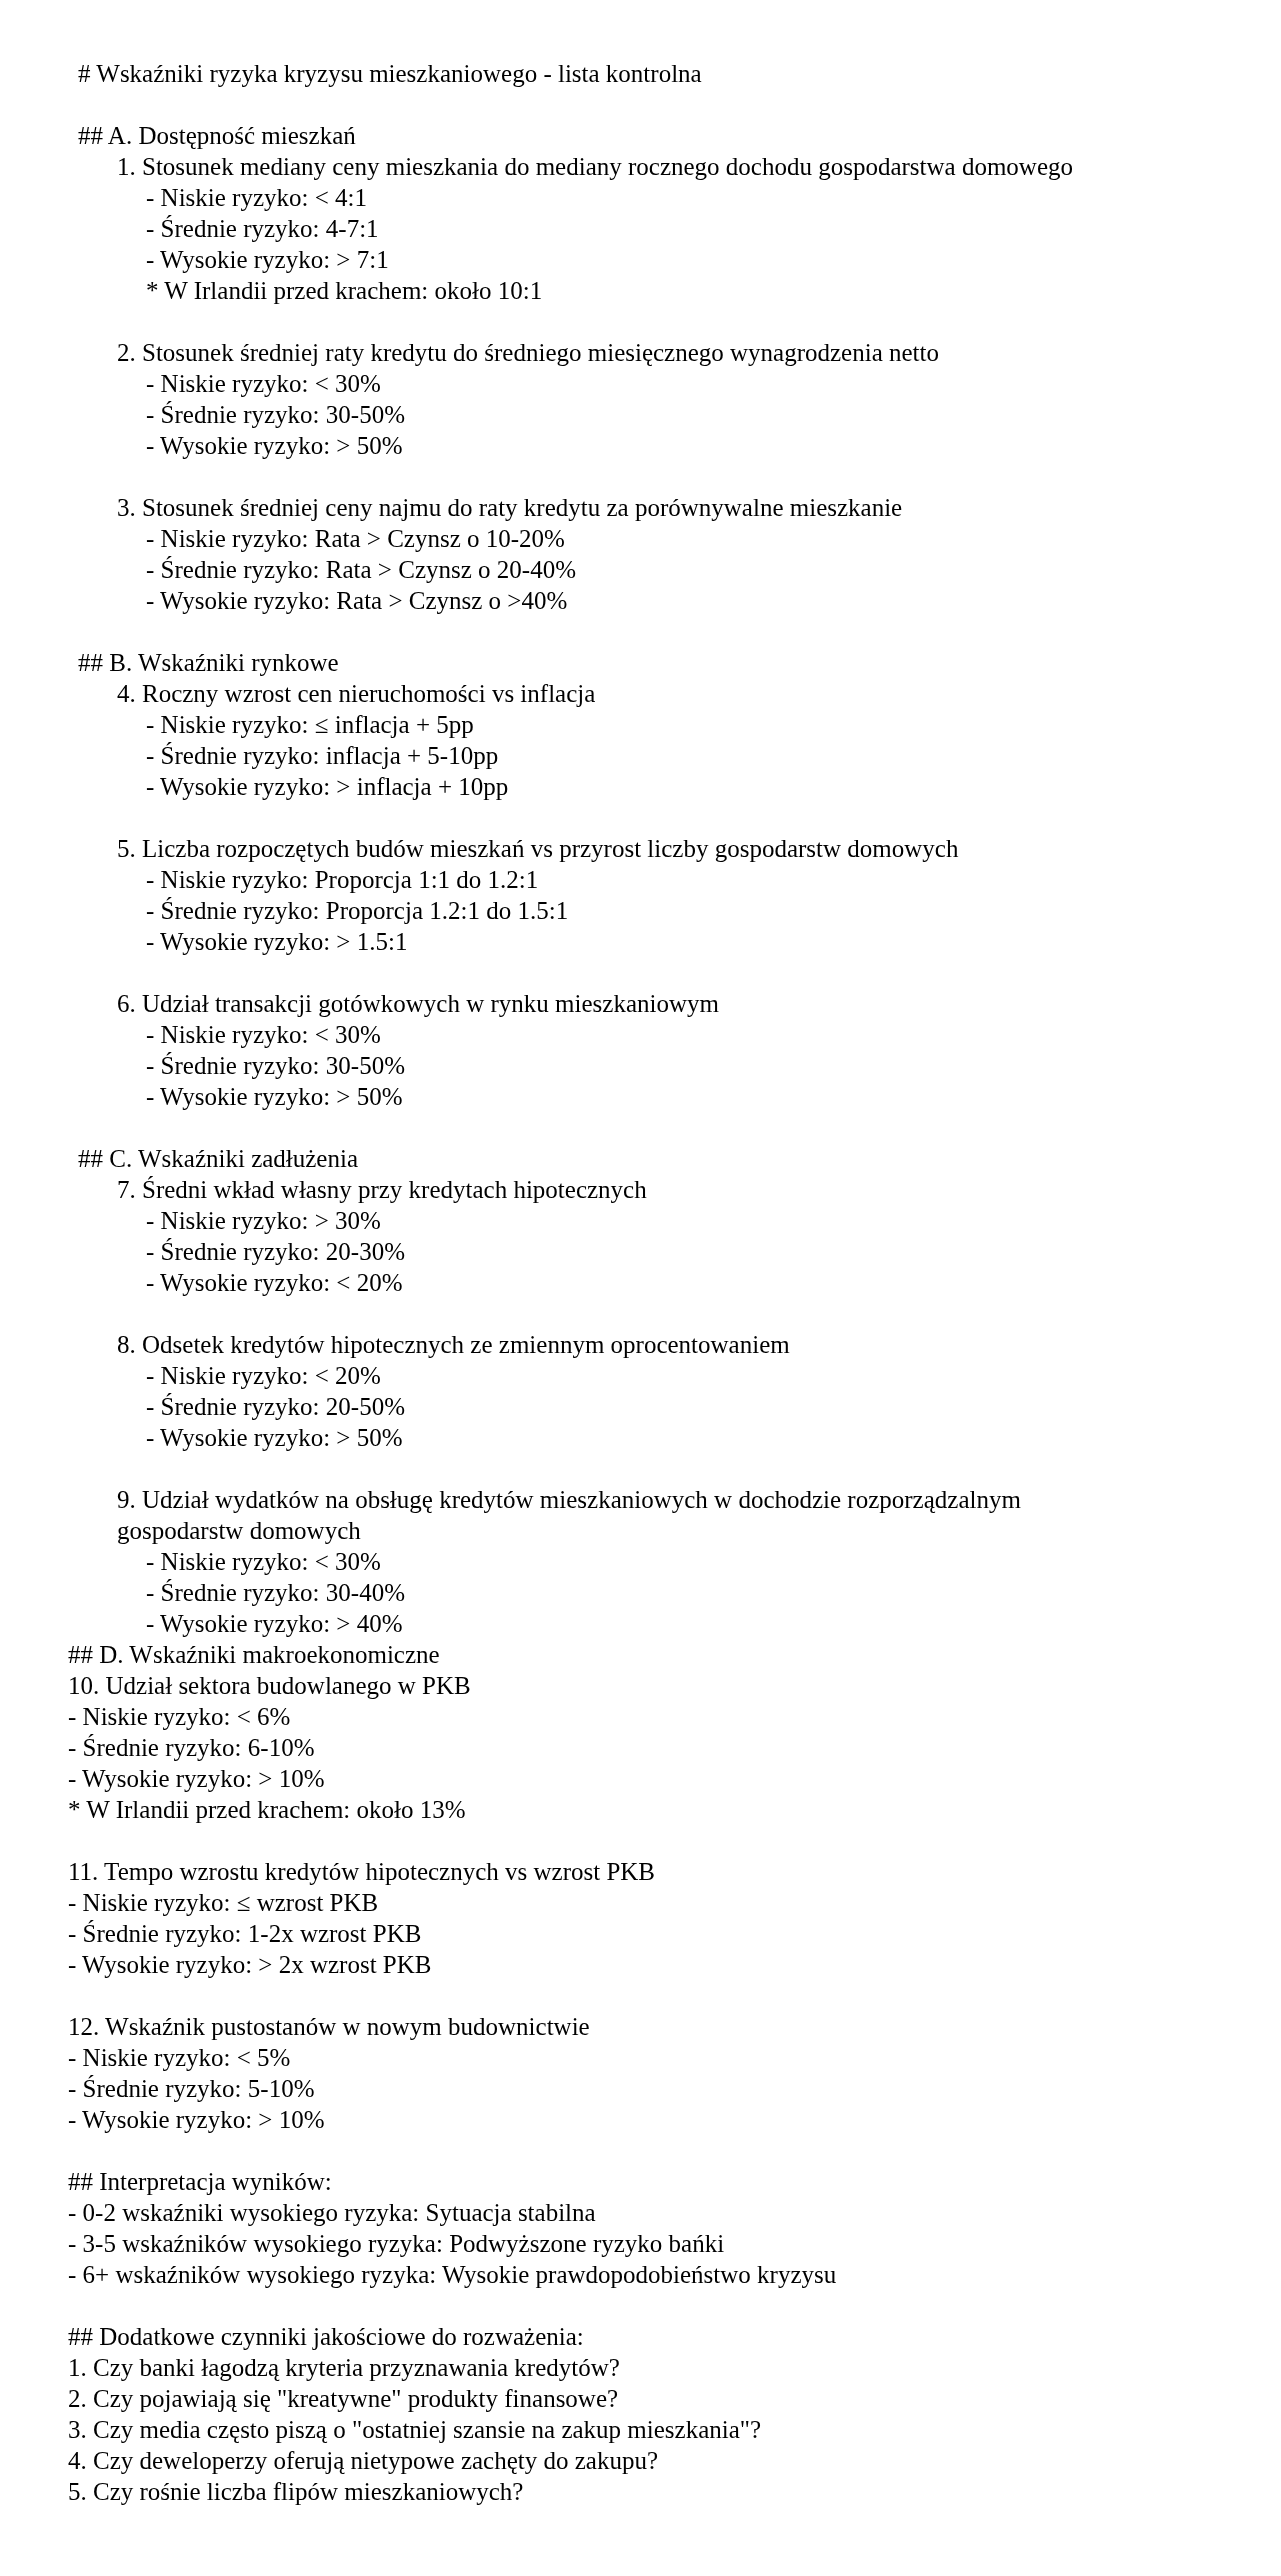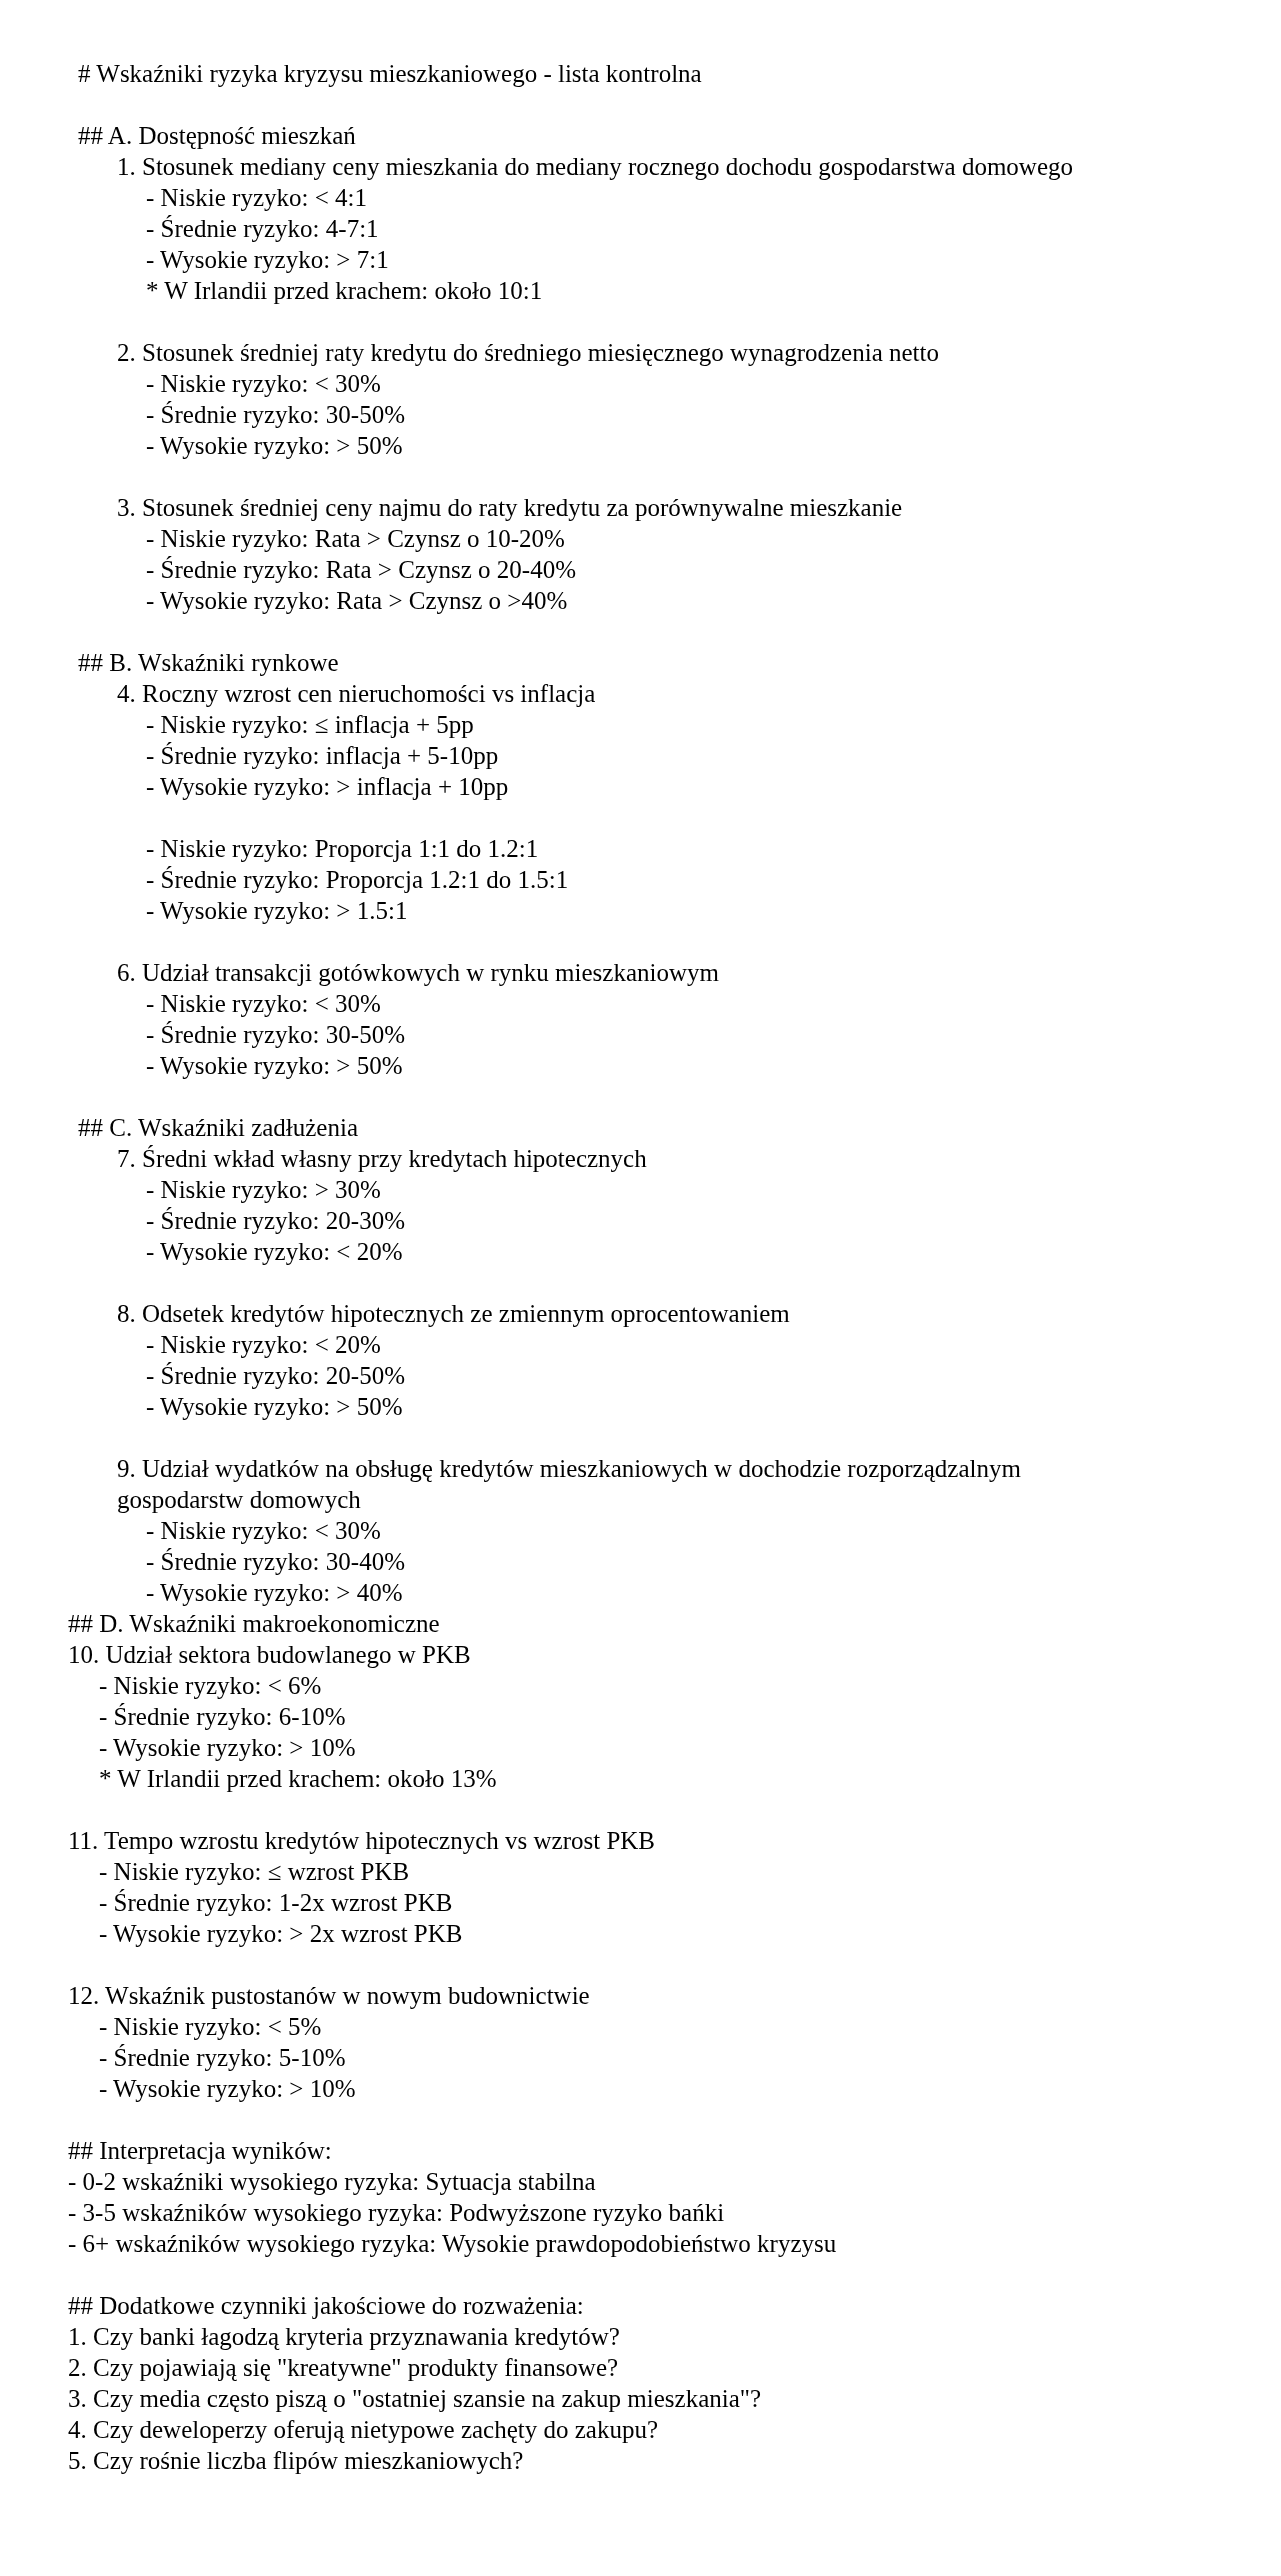--- a/index.html
+++ b/index.html
@@ -25,21 +25,21 @@
   }
   .line {
     white-space: pre;
     display: block;
     height: 31px;
   }
   .blank { height: 31px; }
   .blk-a { padding-left: 78px; }
   .blk-b { padding-left: 68px; }
   .ind-a { padding-left: 146px; }
-  .ind-b { padding-left: 99px; }
+  .ind-b { padding-left: 68px; }
   .num-a { padding-left: 117px; }
 </style>
 </head>
 <body>
 
 <div class="doc">
 
   <span class="line blk-a"># Wskaźniki ryzyka kryzysu mieszkaniowego - lista kontrolna</span>
   <span class="line blank"></span>
 
@@ -77,20 +77,21 @@
 
     <div>
       <span class="line num-a">4. Roczny wzrost cen nieruchomości vs inflacja</span>
       <span class="line ind-a">- Niskie ryzyko: ≤ inflacja + 5pp</span>
       <span class="line ind-a">- Średnie ryzyko: inflacja + 5-10pp</span>
       <span class="line ind-a">- Wysokie ryzyko: &gt; inflacja + 10pp</span>
     </div>
     <span class="line blank"></span>
 
     <div>
+      <span class="line num-a">5. Liczba rozpoczętych budów mieszkań vs przyrost liczby gospodarstw domowych</span>
       <span class="line ind-a">- Niskie ryzyko: Proporcja 1:1 do 1.2:1</span>
       <span class="line ind-a">- Średnie ryzyko: Proporcja 1.2:1 do 1.5:1</span>
       <span class="line ind-a">- Wysokie ryzyko: &gt; 1.5:1</span>
     </div>
     <span class="line blank"></span>
 
     <div>
       <span class="line num-a">6. Udział transakcji gotówkowych w rynku mieszkaniowym</span>
       <span class="line ind-a">- Niskie ryzyko: &lt; 30%</span>
       <span class="line ind-a">- Średnie ryzyko: 30-50%</span>

